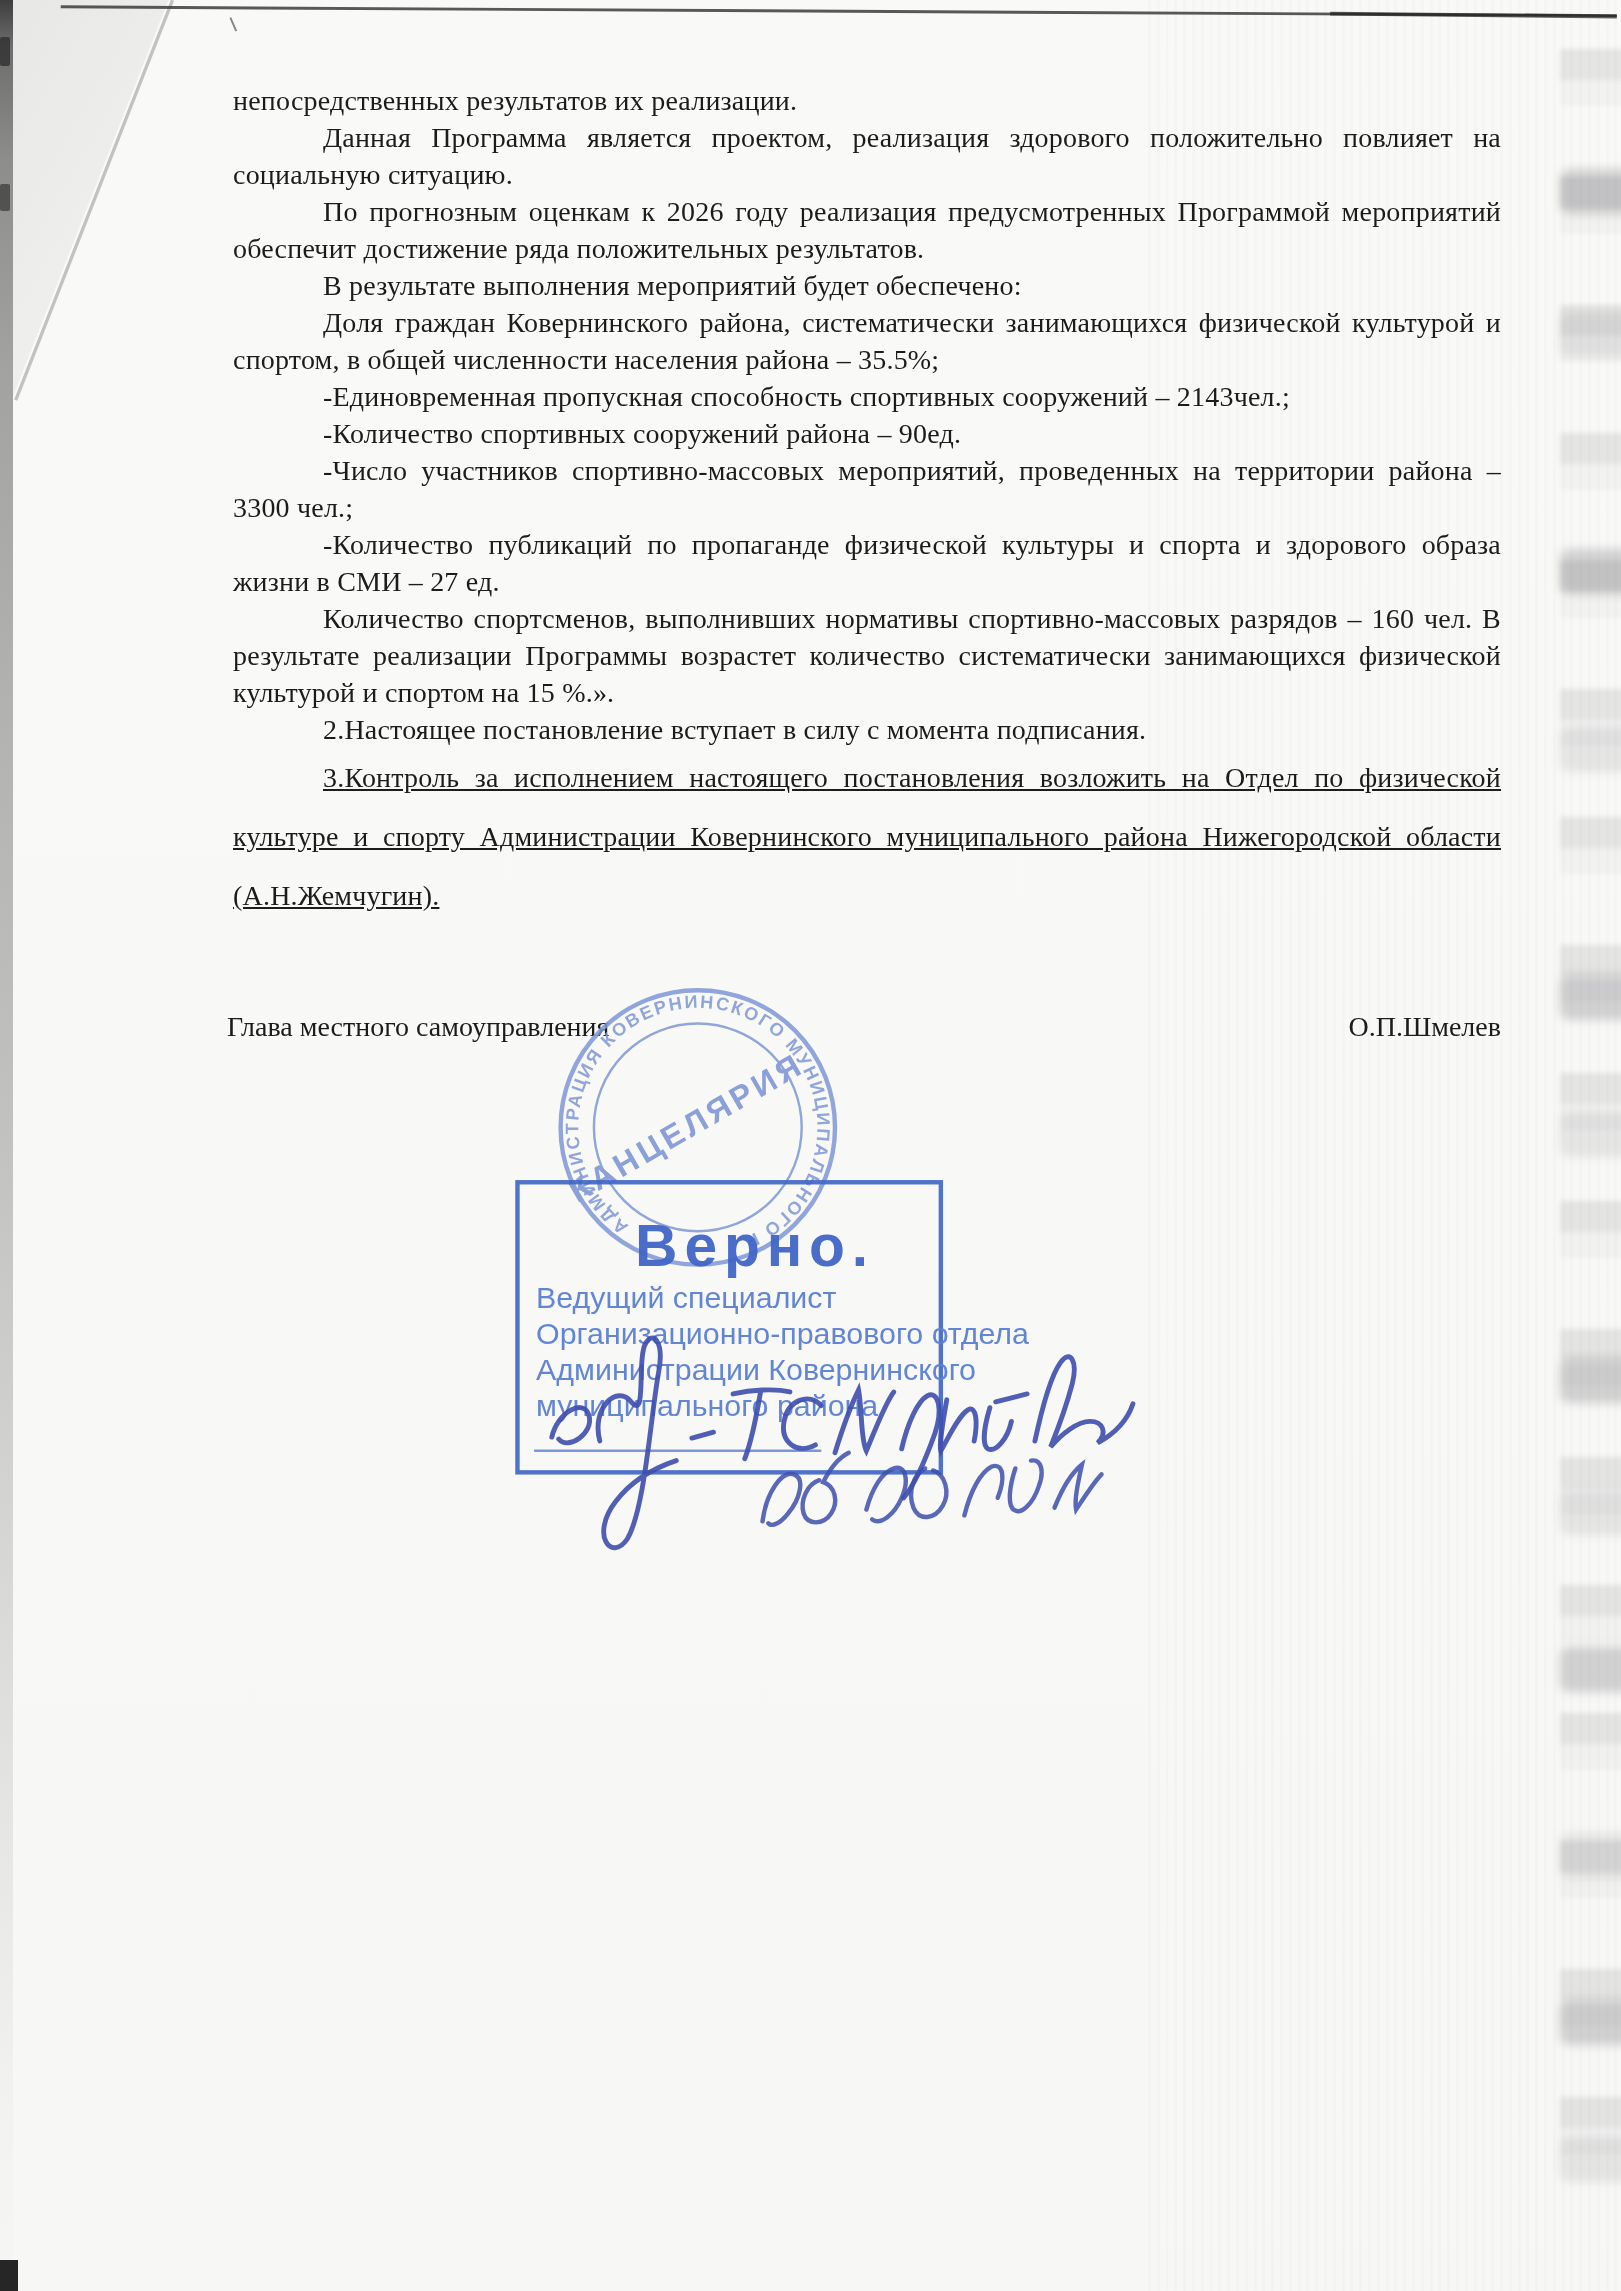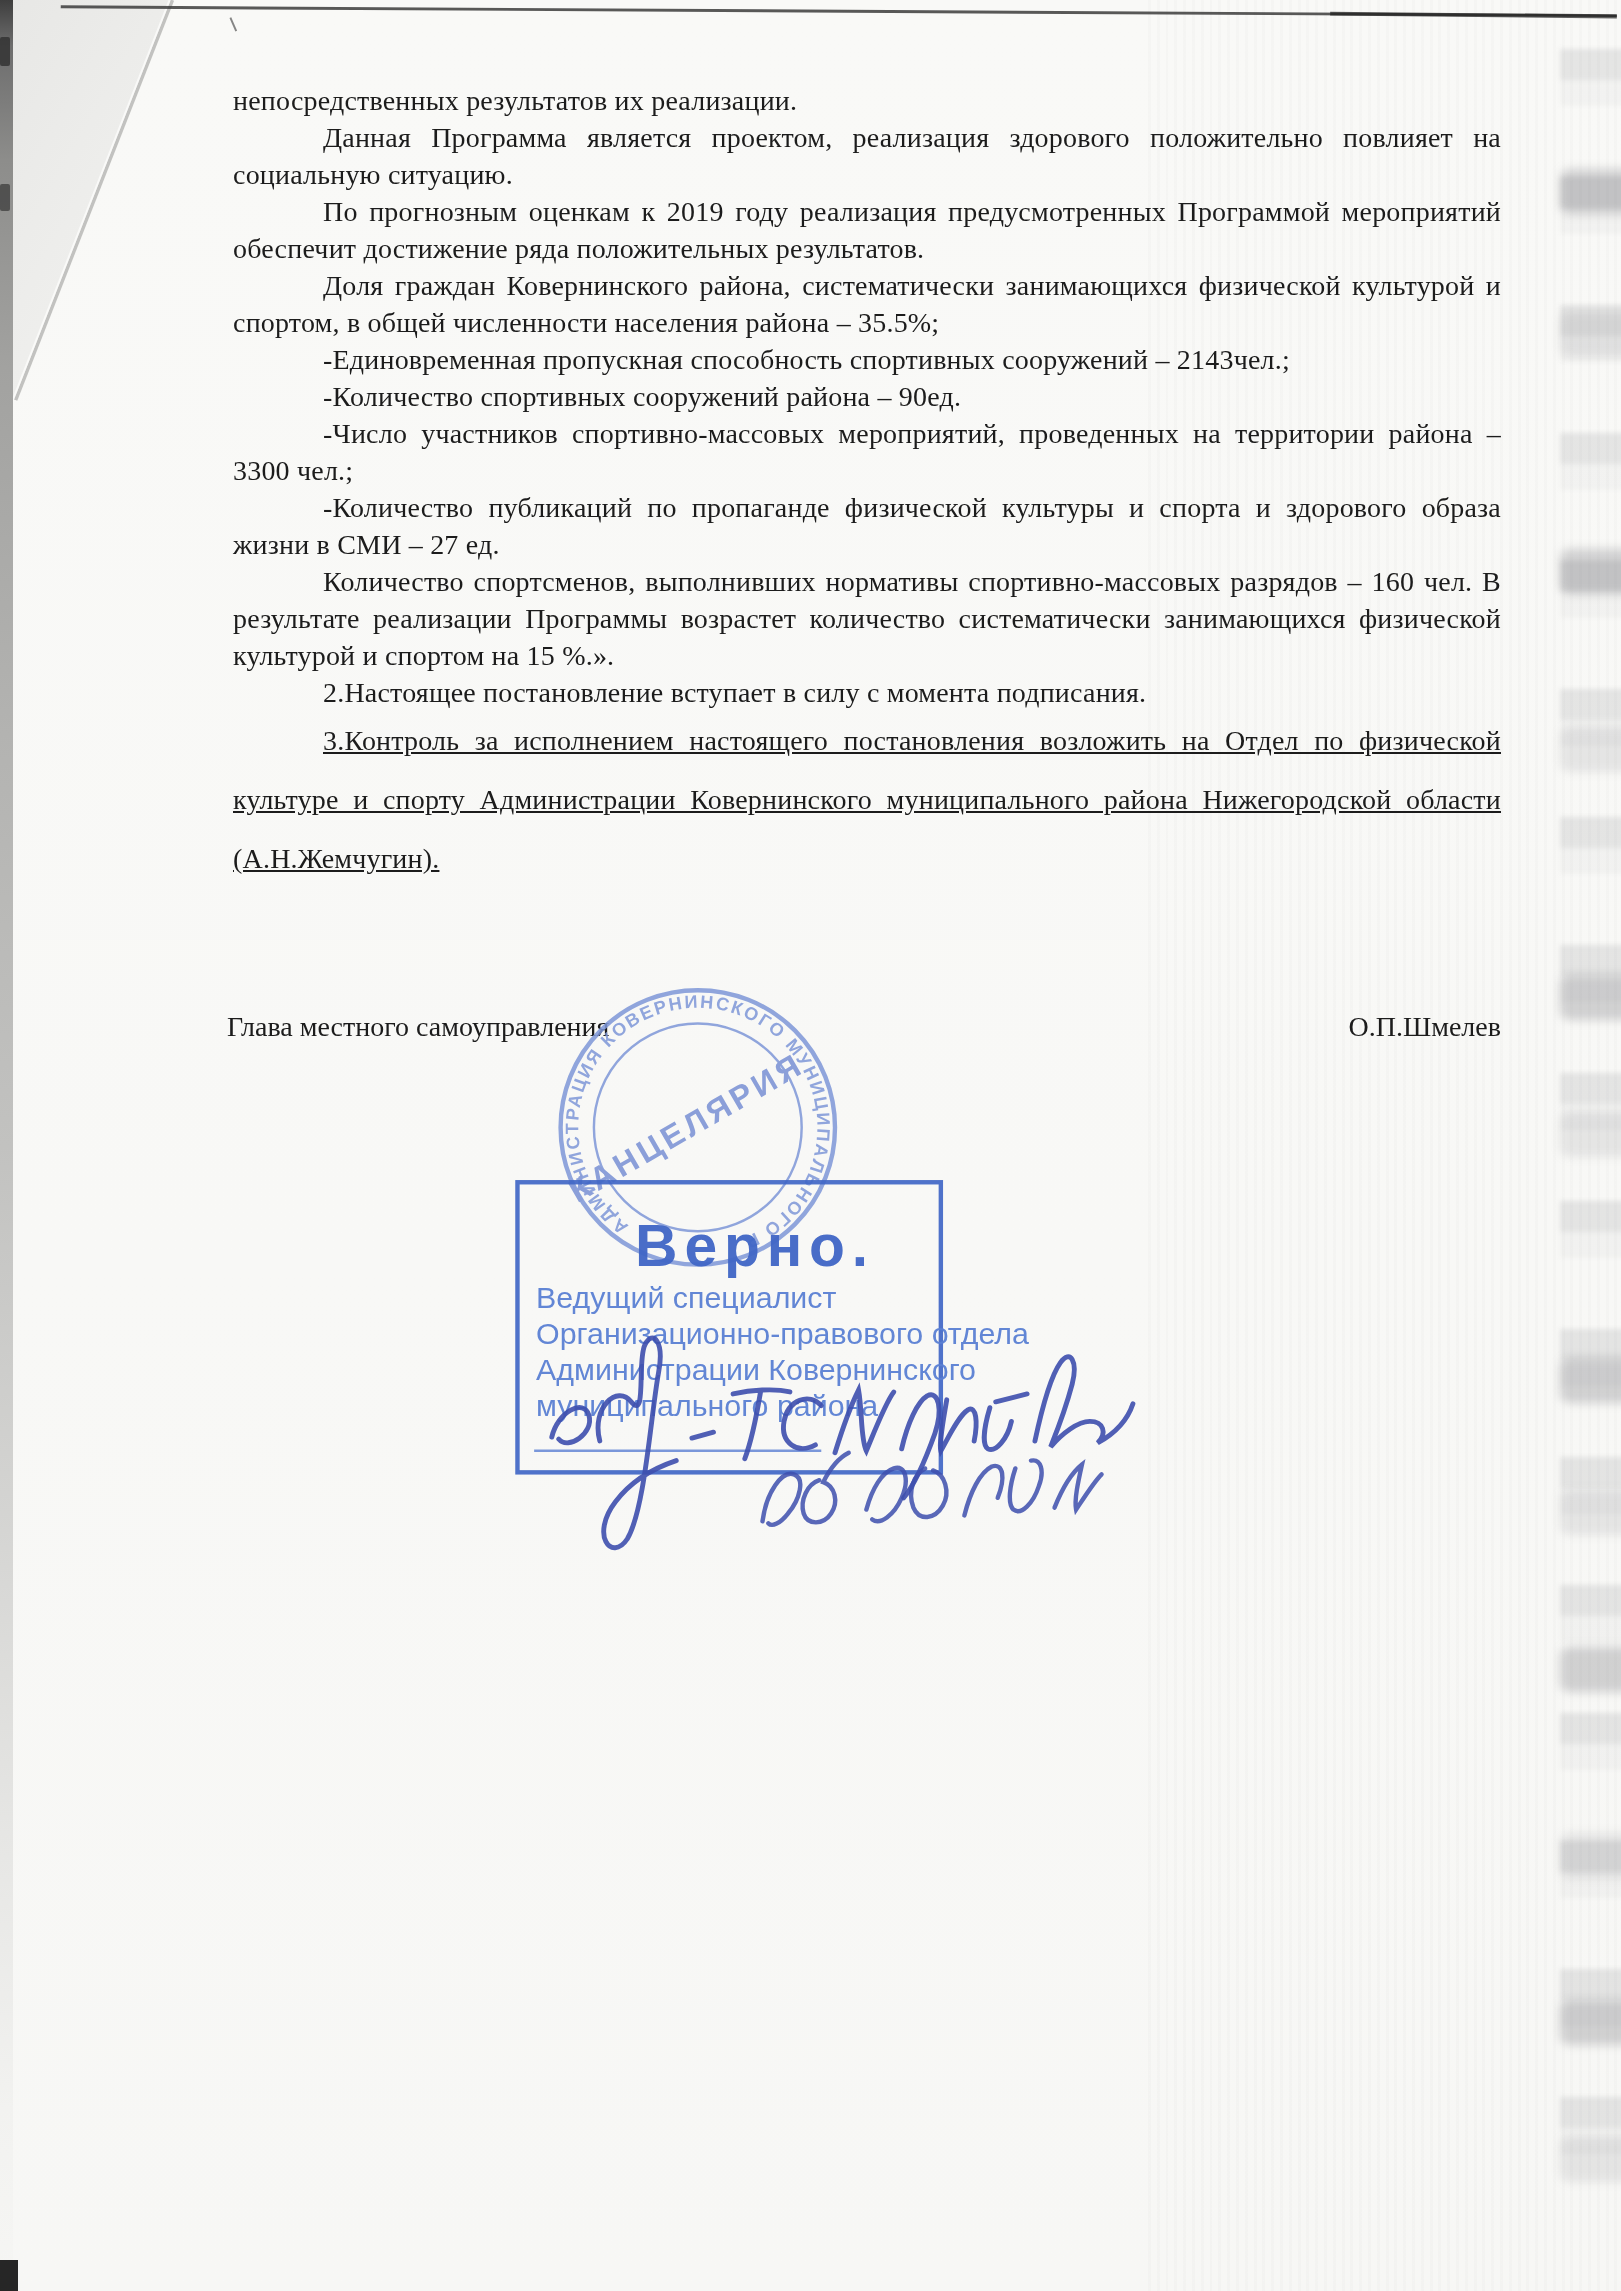--- a/index.html
+++ b/index.html
@@ -66,21 +66,22 @@
   <div class="ghost-blob" style="top:1358px"></div>
   <div class="ghost-blob light" style="top:1490px"></div>
   <div class="ghost-blob" style="top:1647px"></div>
   <div class="ghost-blob light" style="top:1833px"></div>
   <div class="ghost-blob" style="top:2000px"></div>
   <div class="ghost-blob light" style="top:2137px"></div>
 
   <div class="body-text">
     <p class="cont">непосредственных результатов их реализации.</p>
     <p>Данная Программа является проектом, реализация здорового положительно повлияет на социальную ситуацию.</p>
-    <p>По прогнозным оценкам к 2019 году реализация предусмотренных Программой мероприятий обеспечит достижение ряда положительных результатов.</p>
+    <p>По прогнозным оценкам к 2026 году реализация предусмотренных Программой мероприятий обеспечит достижение ряда положительных результатов.</p>
+    <p>В результате выполнения мероприятий будет обеспечено:</p>
     <p>Доля граждан Ковернинского района, систематически занимающихся физической культурой и спортом, в общей численности населения  района – 35.5%;</p>
     <p>-Единовременная пропускная способность спортивных сооружений – 2143чел.;</p>
     <p>-Количество спортивных сооружений района – 90ед.</p>
     <p>-Число участников спортивно-массовых мероприятий, проведенных на территории района – 3300 чел.;</p>
     <p>-Количество публикаций по пропаганде физической культуры и спорта и здорового образа жизни в СМИ – 27 ед.</p>
     <p>Количество спортсменов, выполнивших  нормативы спортивно-массовых  разрядов – 160 чел. В   результате реализации Программы возрастет количество систематически занимающихся физической культурой и спортом на  15 %.».</p>
     <p>2.Настоящее постановление вступает в силу с момента подписания.</p>
     <p class="loose">3.Контроль за исполнением настоящего постановления возложить  на Отдел  по физической культуре и спорту Администрации Ковернинского муниципального района Нижегородской области (А.Н.Жемчугин).</p>
   </div>
 

